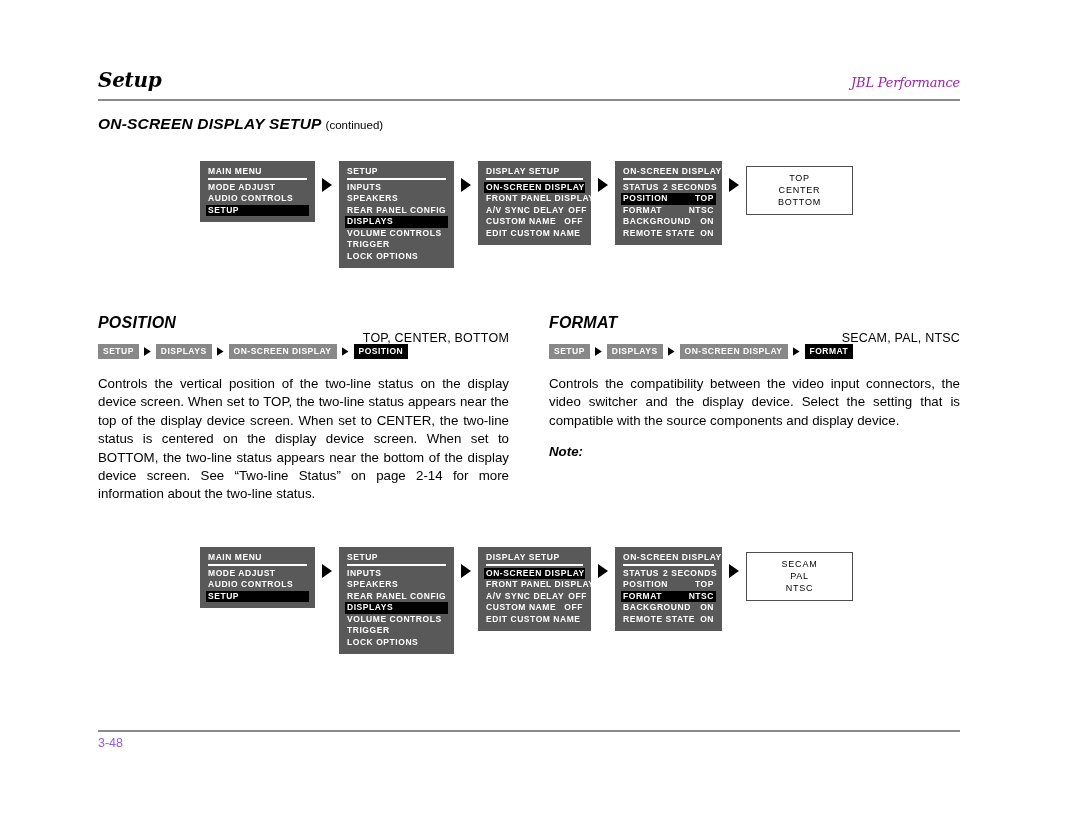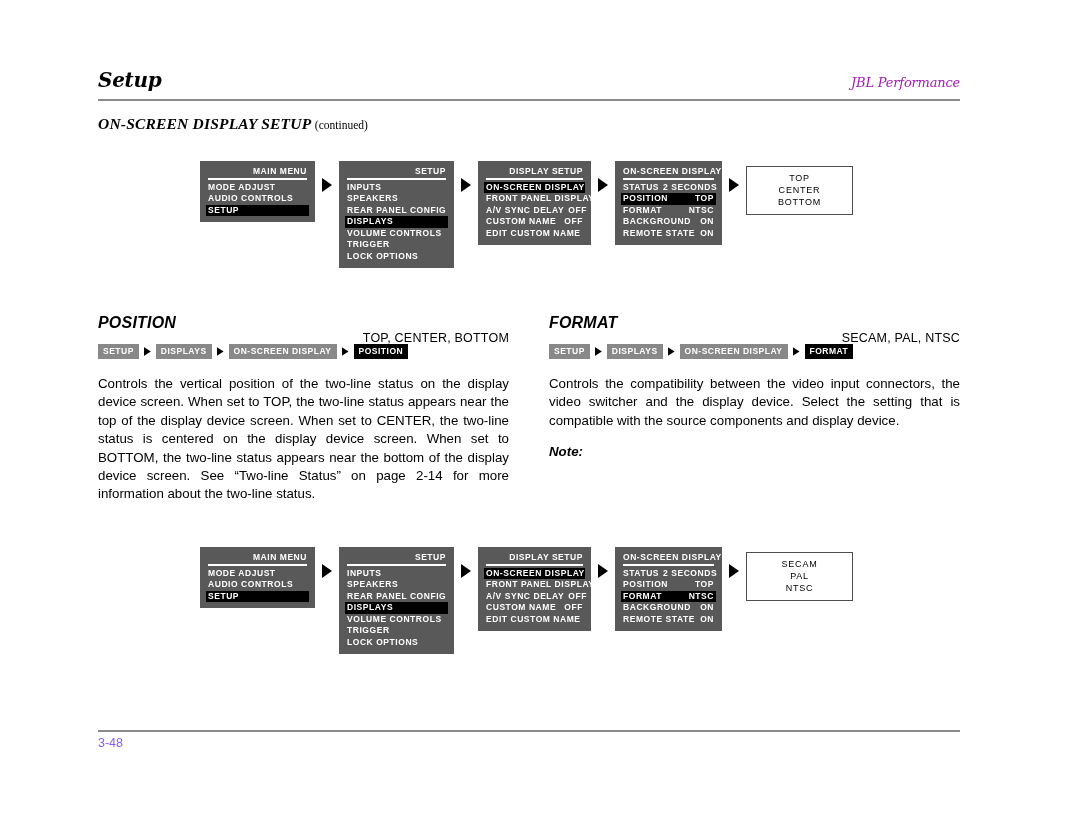--- a/index.html
+++ b/index.html
@@ -51,21 +51,21 @@
     top: 99px;
     width: 862px;
     height: 2px;
     background: #8a8a8a;
   }
 
   .section-heading {
     position: absolute;
     left: 98px;
     top: 115px;
-    font-family: Liberation Serif, serif;
+    font-family: Liberation Sans, sans-serif;
     font-weight: bold;
     font-style: italic;
     font-size: 15.5px;
     letter-spacing: 0.2px;
   }
   .section-heading .cont {
     font-weight: normal;
     font-style: normal;
     font-size: 11.5px;
     letter-spacing: 0;
@@ -87,21 +87,20 @@
   }
   .menu-title {
     color: #ffffff;
     font-family: "Liberation Sans", sans-serif;
     font-weight: bold;
     font-size: 8.5px;
     letter-spacing: 0.55px;
     line-height: 11px;
     white-space: nowrap;
     padding: 0 2px;
-    text-align: right;
   }
   .menu-title-rule {
     height: 1.5px;
     background: #ffffff;
     margin: 1px 2px 2px 2px;
   }
   .menu-row {
     display: flex;
     justify-content: space-between;
     align-items: baseline;

